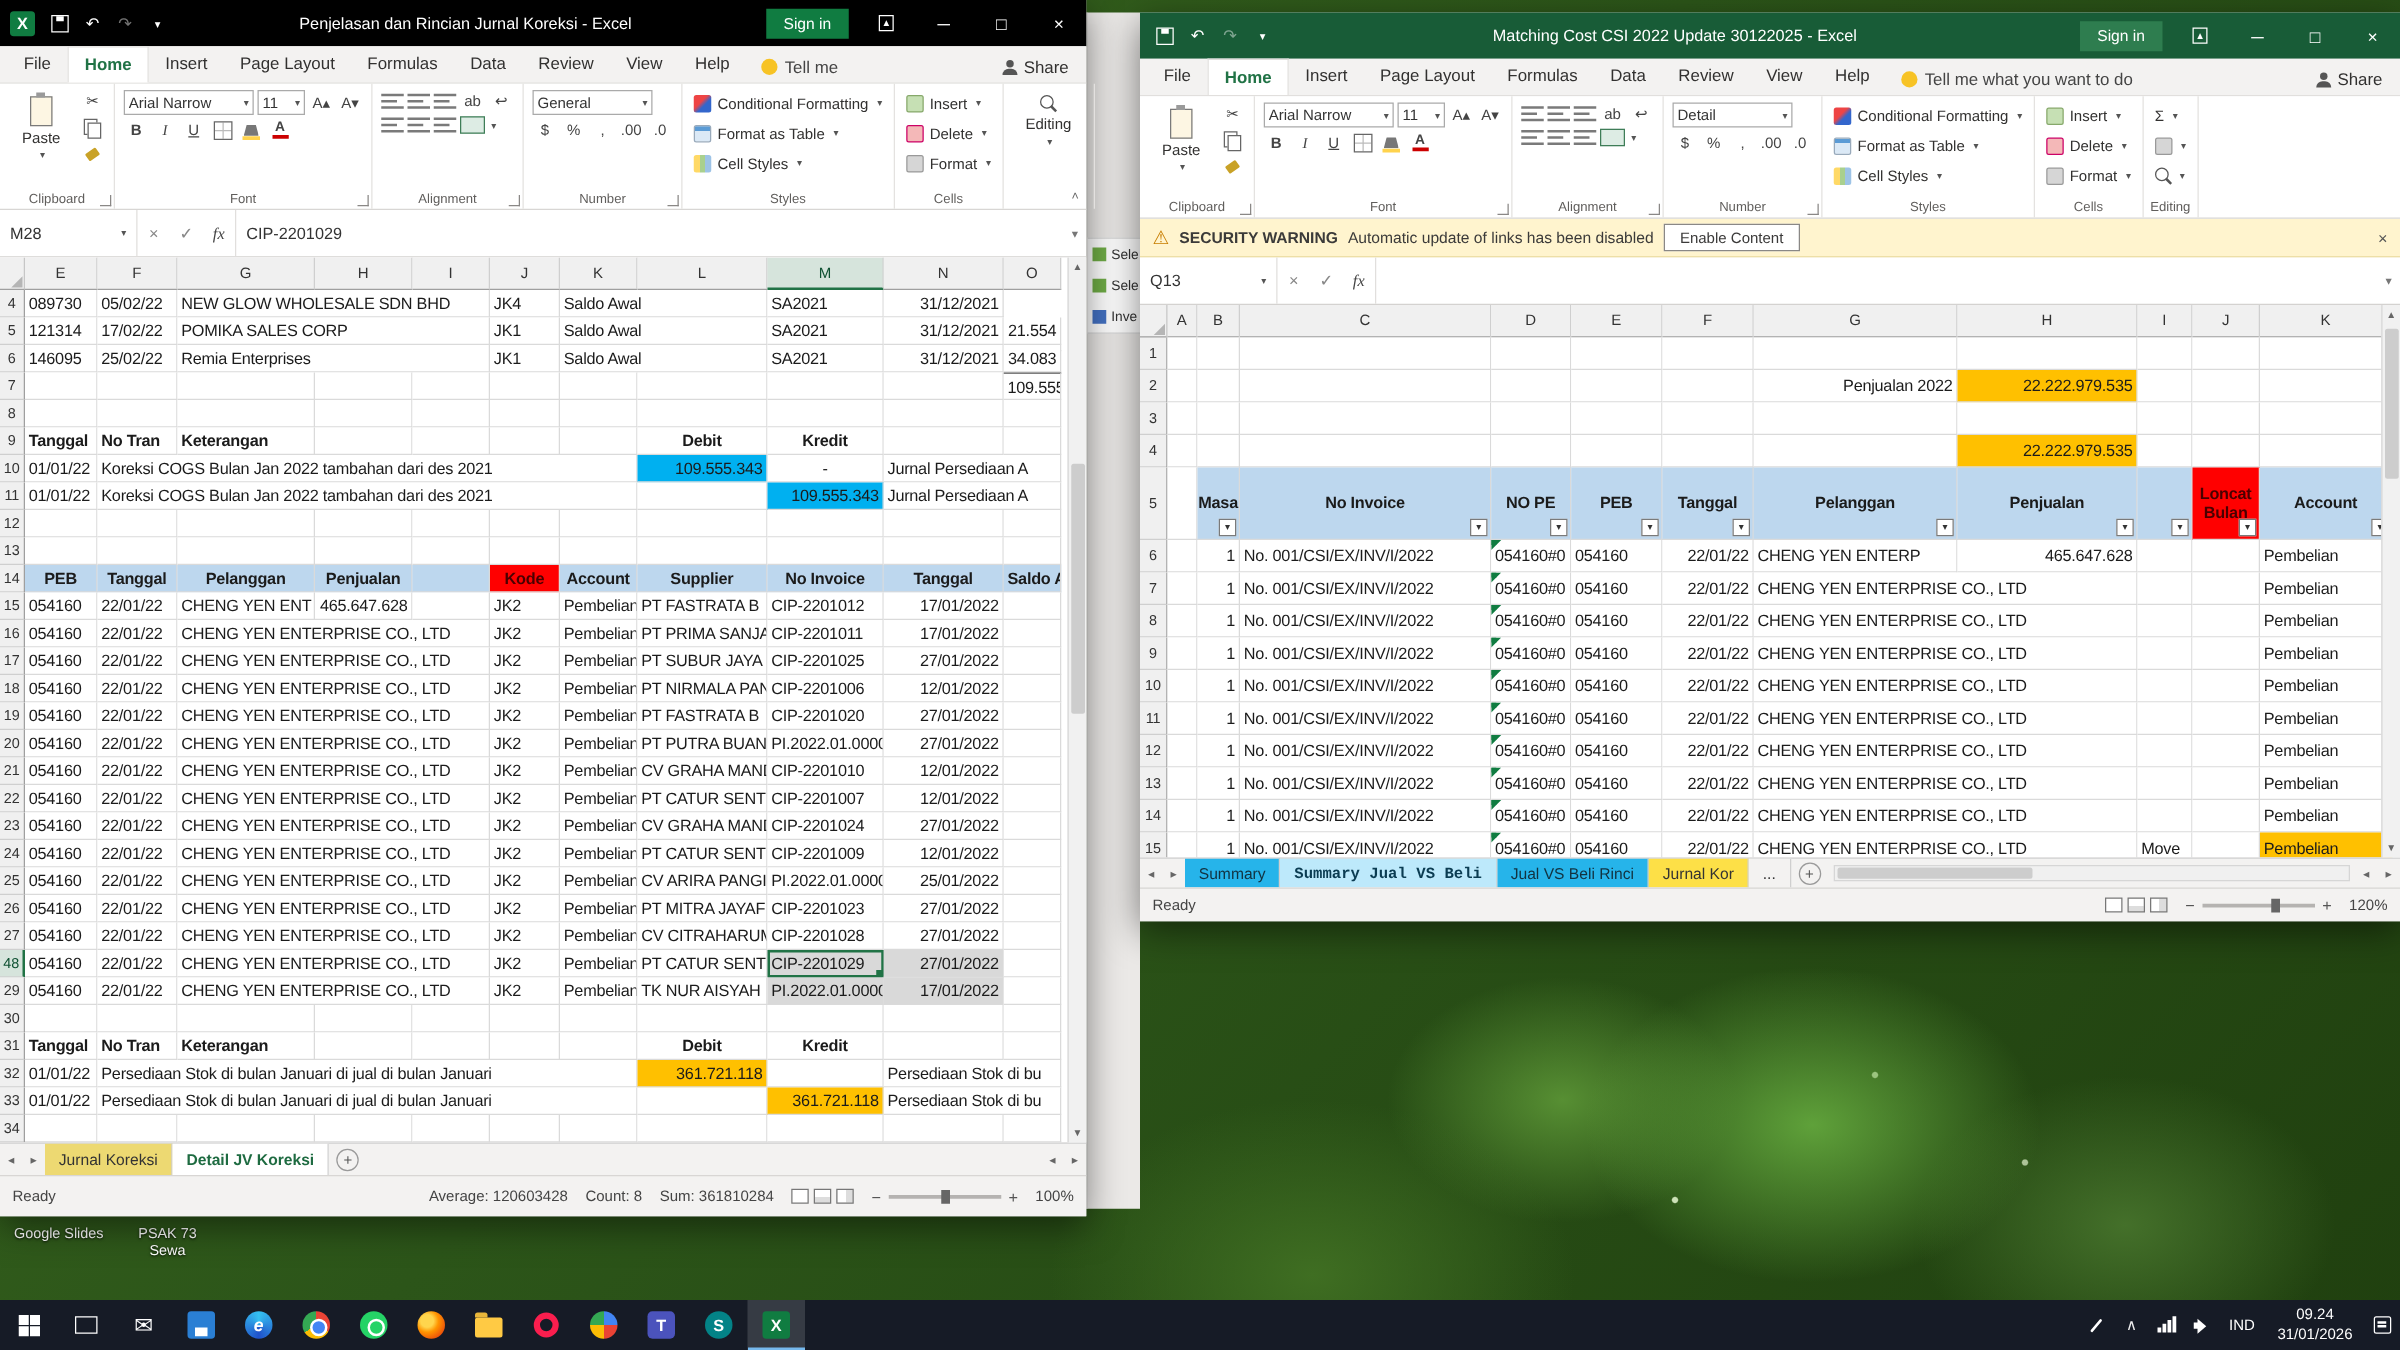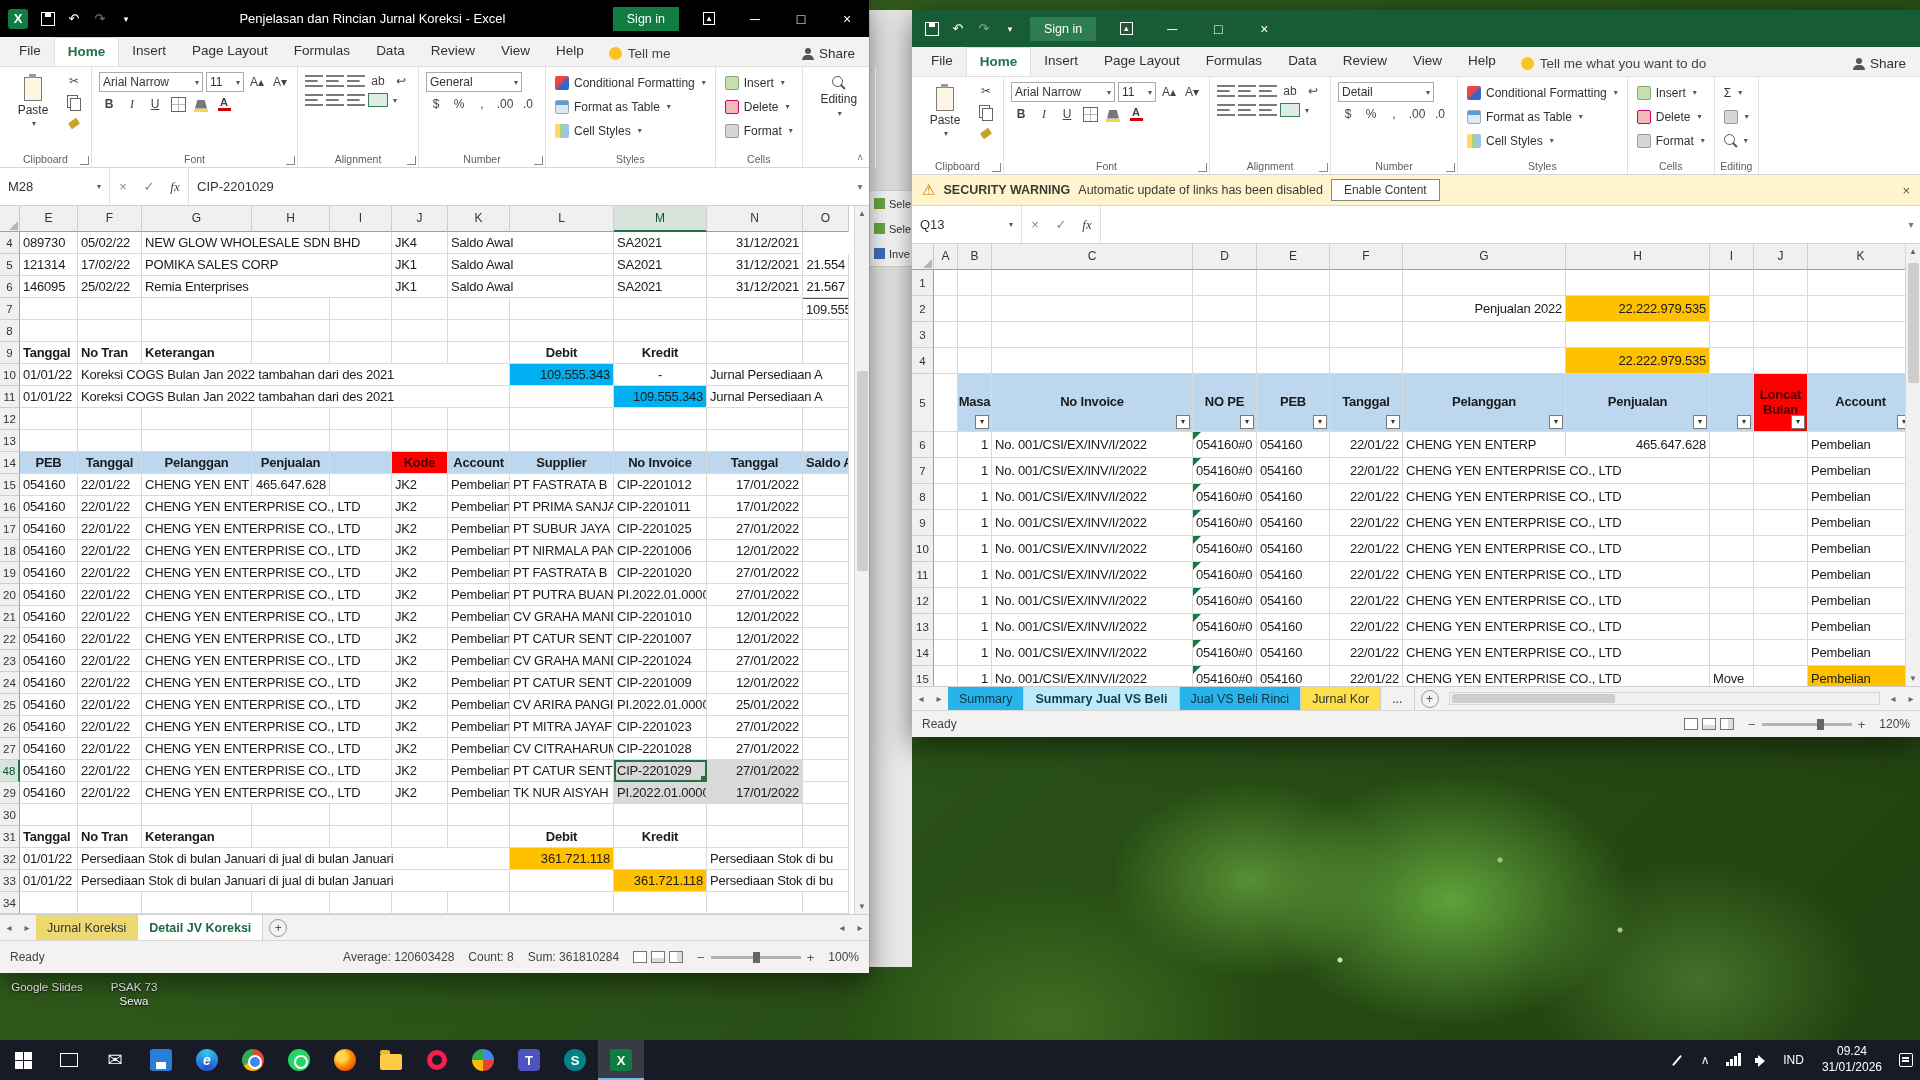--- a/index.html
+++ b/index.html
@@ -149,21 +149,21 @@
 
 .tabbar{position:absolute;left:0;right:0;background:#f3f2f1;border-top:1px solid #cfcfcf;display:flex;align-items:center;font-size:12.5px;color:#333;}
 #tabbar-left{top:914px;height:26px;}
 #tabbar-right{top:676px;height:24px;}
 .tnav{width:18px;text-align:center;color:#666;font-size:10px;}
 .stabs{display:flex;height:100%;}
 .stab{padding:0 11px;display:flex;align-items:center;border-right:1px solid #cfcfcf;background:#e9e9e9;white-space:nowrap;}
 .t-yellow{background:#EDD972;}
 .t-active{background:#fff;color:#1E6B41;font-weight:bold;}
 .t-blue{background:#26B4EA;color:#123240;}
-.t-activeblue{background:#BDE9FB;color:#0b3c52;font-weight:bold;}
+.t-activeblue{background:#BDE9FB;color:#0b3c52;font-weight:bold;font-family:Liberation Mono, monospace;}
 .t-yellowb{background:#fde047;}
 .t-plain{background:#f3f2f1;}
 .addsheet{width:18px;height:18px;border:1px solid #9a9a9a;border-radius:50%;display:flex;align-items:center;justify-content:center;margin:0 6px;font-size:12px;color:#555;}
 .hscroll{flex:1;height:13px;background:#f0f0f0;border:1px solid #d6d6d6;margin:0 4px;position:relative;}
 .hthumb{position:absolute;left:2px;top:1px;width:38%;height:9px;background:#cdcdcd;border-radius:2px;}
 .tspacer{flex:1;}
 
 .statusbar{position:absolute;left:0;right:0;background:#f3f2f1;border-top:1px solid #d8d6d4;display:flex;align-items:center;font-size:12px;color:#444;padding:0 10px;gap:14px;}
 #status-left{top:940px;height:33px;}
 #status-right{top:700px;height:27px;}
@@ -439,21 +439,21 @@
       </div>
       <div class="g-row">
         <div class="g-rowhdr">6</div>
         <div class="g-cell" style="width: 58px;">146095</div>
         <div class="g-cell" style="width: 64px;">25/02/22</div>
         <div class="g-cell" style="width: 250px;">Remia Enterprises</div>
         <div class="g-cell" style="width: 56px;">JK1</div>
         <div class="g-cell" style="width: 166px;">Saldo Awal</div>
         <div class="g-cell" style="width: 93px;">SA2021</div>
         <div class="g-cell r" style="width: 96px;">31/12/2021</div>
-        <div class="g-cell r" style="width: 46px;">21.567</div>
+        <div class="g-cell r" style="width: 46px;">34.083</div>
       </div>
       <div class="g-row">
         <div class="g-rowhdr">7</div>
         <div class="g-cell" style="width: 58px;"></div>
         <div class="g-cell" style="width: 64px;"></div>
         <div class="g-cell" style="width: 110px;"></div>
         <div class="g-cell" style="width: 78px;"></div>
         <div class="g-cell" style="width: 62px;"></div>
         <div class="g-cell" style="width: 56px;"></div>
         <div class="g-cell" style="width: 62px;"></div>
@@ -844,20 +844,21 @@
       </div>
     </div>
 </div>
 
 <div class="window" id="win-right">
   <div class="titlebar tb-green">
     <span class="qat i-save"></span>
     <span class="qat">↶</span>
     <span class="qat dim">↷</span>
     <span class="qat" style="font-size:9px">▾</span>
+    <span class="t-title">Matching Cost CSI 2022 Update 30122025 - Excel</span>
     <span class="signin">Sign in</span>
     <span class="i-ribbonopts"></span>
     <span class="winbtn">─</span>
     <span class="winbtn">□</span>
     <span class="winbtn">×</span>
   </div>
   <div class="rtabs">
     <span id="rtabs-right" style="display:flex">
         <div class="rtab">File</div>
         <div class="rtab active">Home</div>

